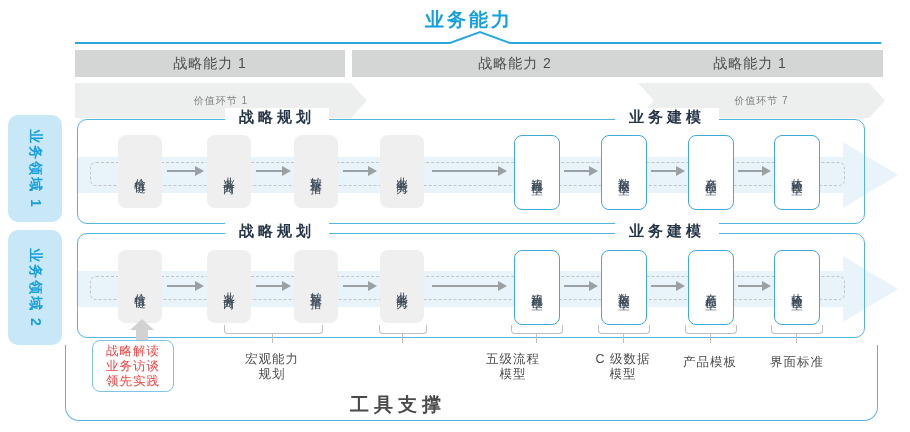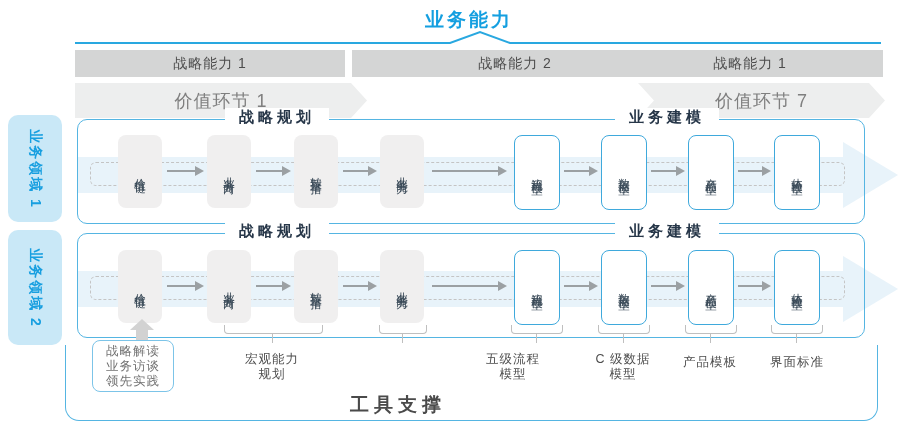--- a/index.html
+++ b/index.html
@@ -18,21 +18,21 @@
   .header-line{position:absolute;left:0;top:0;}
   
   .cap-seg{
     position:absolute;top:50px;height:27px;background:#D4D5D5;
     display:flex;align-items:center;justify-content:center;
     color:#4D4D4D;font-size:14px;font-weight:500;letter-spacing:1px;
   }
   .val-seg{
     position:absolute;top:83px;height:35px;background:#EDEEEE;
     display:flex;align-items:center;justify-content:center;
-    color:#7F7F7F;font-size:18px;letter-spacing:1px;
+    color:#7F7F7F;font-size:10px;letter-spacing:1px;
   }
   .val-first{clip-path:polygon(0 0,calc(100% - 16px) 0,100% 50%,calc(100% - 16px) 100%,0 100%);}
   .val-next{clip-path:polygon(0 0,calc(100% - 16px) 0,100% 50%,calc(100% - 16px) 100%,0 100%,16px 50%);}
   
   .domain{
     position:absolute;left:8px;width:54px;background:#C9E8F7;border-radius:10px;
     display:flex;align-items:center;justify-content:center;overflow:hidden;
   }
   .domain span{
     transform:rotate(90deg);white-space:nowrap;color:#189FE0;
@@ -81,21 +81,21 @@
   
   .note{
     position:absolute;top:352px;text-align:center;color:#4D4D4D;
     font-size:12.5px;line-height:15px;white-space:pre-line;letter-spacing:1px;
   }
   .note.single{top:355px;}
   .practices-box{
     position:absolute;left:92px;top:340px;width:80px;height:50px;
     border:1px solid #7CC4E8;border-radius:8px;background:#fff;
     display:flex;align-items:center;justify-content:center;
-    color:#737373;font-size:12.5px;line-height:15px;white-space:pre-line;
+    color:#ef4444;font-size:12.5px;line-height:15px;white-space:pre-line;
     text-align:center;letter-spacing:1px;
   }
   .up-arrow-shaft{position:absolute;left:136px;top:329px;width:12px;height:13px;background:#D2D2D2;}
   .up-arrow-head{
     position:absolute;left:130px;top:319px;width:0;height:0;
     border-left:12px solid transparent;border-right:12px solid transparent;
     border-bottom:11px solid #D2D2D2;
   }
   
   .tool-frame{

